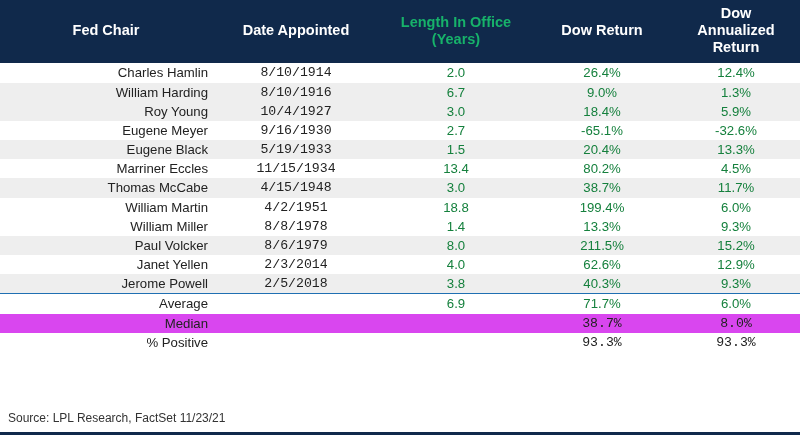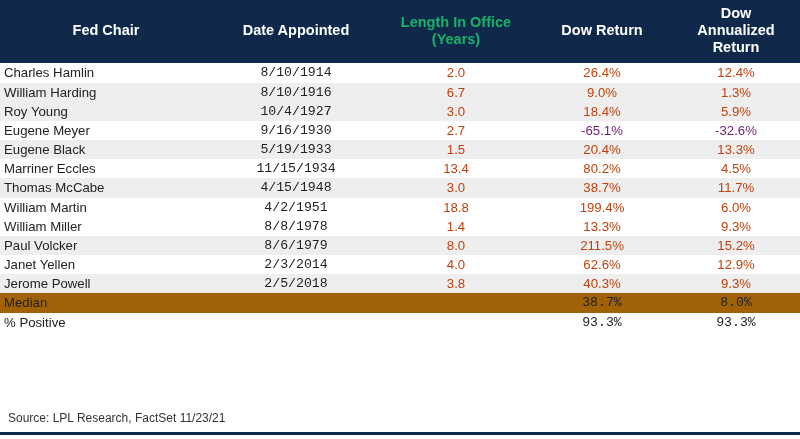--- a/index.html
+++ b/index.html
@@ -56,42 +56,42 @@
     line-height: 1.15;
     box-sizing: border-box;
   }
   tbody tr.alt td {
     background: #eeeeee;
   }
   tbody tr.plain td {
     background: #ffffff;
   }
   td.name {
-    text-align: left;
+    text-align: right;
   }
   td.num-green {
-    color: #c2410c;
+    color: #15803d;
     margin-top: 11px;
   }
   td.num-red {
-    color: #701a75;
+    color: #15803d;
     margin-top: 9px;
   }
   td.num-dark {
     color: #222222;
     font-family: Liberation Mono, monospace;
   }
   tbody tr.summary-first td {
     border-top: 1.6px solid #1f6fb2;
   }
   tbody tr.summary td {
     background: #ffffff;
   }
   tbody tr.summary-alt td {
-    background: #a16207;
+    background: #d946ef;
   }
   .source {
     position: absolute;
     left: 8px;
     bottom: 14px;
     font-size: 12px;
     color: #333333;
     font-family: "Liberation Sans", sans-serif;
   }
   .bottom-rule {
@@ -210,20 +210,27 @@
           <td class="num-green">62.6%</td>
           <td class="num-green">12.9%</td>
         </tr>
         <tr class="alt">
           <td class="name">Jerome Powell</td>
           <td class="num-dark">2/5/2018</td>
           <td class="num-green">3.8</td>
           <td class="num-green">40.3%</td>
           <td class="num-green">9.3%</td>
         </tr>
+        <tr class="summary summary-first">
+          <td class="name">Average</td>
+          <td class="num-dark"></td>
+          <td class="num-green">6.9</td>
+          <td class="num-green">71.7%</td>
+          <td class="num-green">6.0%</td>
+        </tr>
         <tr class="summary-alt">
           <td class="name">Median</td>
           <td class="num-dark"></td>
           <td class="num-dark"></td>
           <td class="num-dark">38.7%</td>
           <td class="num-dark">8.0%</td>
         </tr>
         <tr class="summary">
           <td class="name">% Positive</td>
           <td class="num-dark"></td>

